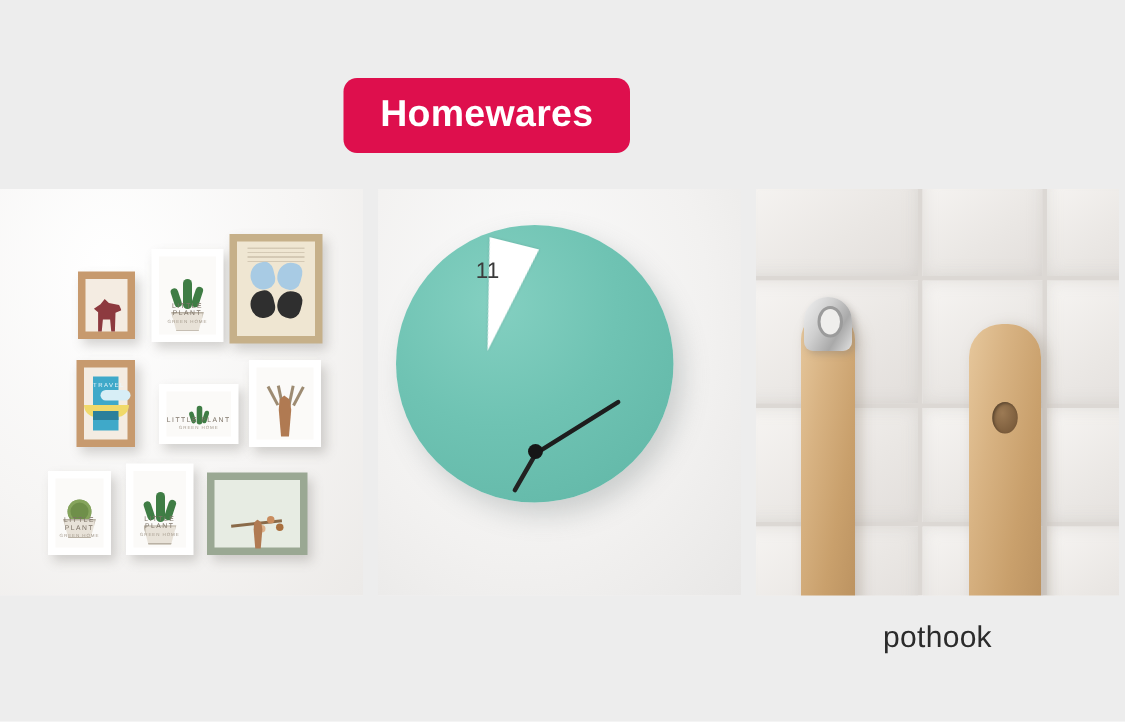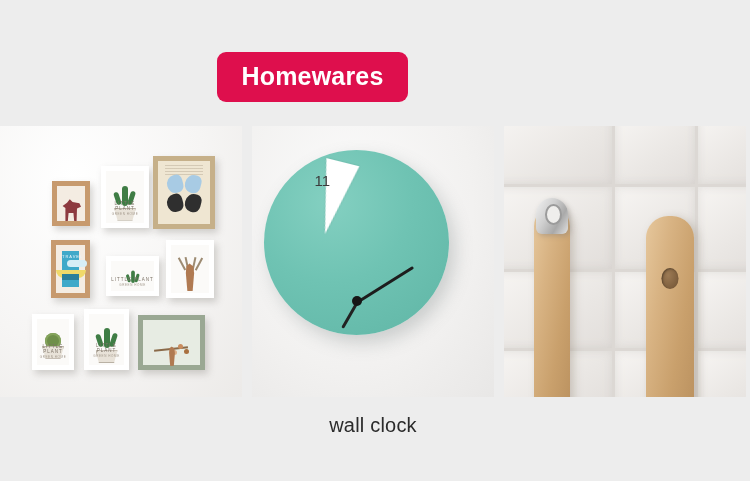--- a/index.html
+++ b/index.html
@@ -21,21 +21,21 @@
     height: 481px;
     background: #ededed;
     box-sizing: border-box;
     padding-top: 8px;
   }
 
   
   .badge-row {
     position: absolute;
     top: 52px;
-    left: 4px;
+    left: 16px;
     width: 617px;
     text-align: center;
   }
   .badge {
     display: inline-block;
     background: #de0f4d;
     color: #ffffff;
     font-size: 25px;
     font-weight: bold;
     letter-spacing: 0.2px;
@@ -235,23 +235,23 @@
     width: 0; height: 0;
     border-left: 17px solid transparent;
     border-right: 17px solid transparent;
     border-top: 74px solid #ffffff;
     transform: rotate(14deg);
     transform-origin: 50% 100%;
     filter: drop-shadow(0 0 1px rgba(0,0,0,0.12));
   }
   .clock-hour-num {
     position:absolute;
-    left: 32px; top: 22px;
+    left: 44px; top: 22px;
     width: 34px;
-    text-align:right;
+    text-align:center;
     font-size: 15px;
     color: #3b3b3b;
     font-family: "Liberation Sans", sans-serif;
   }
   .clock-hand {
     position:absolute;
     left: 92px; top: 86px;
     width: 2.5px; height: 66px;
     background: #1d1d1d;
     transform-origin: 50% 100%;
@@ -452,21 +452,20 @@
         <div class="clock-scene">
           <div class="clock-face">
             <div class="clock-wedge"></div>
             <div class="clock-hour-num">11</div>
             <div class="clock-hand short"></div>
             <div class="clock-hand"></div>
             <div class="clock-pin"></div>
           </div>
         </div>
       </div>
-      <div class="caption">wall clock</div>
     </div>
 
     <div class="product">
       <div class="thumb">
         <div class="tile-scene">
 
           <div class="tile" style="left:-10px;  top:-10px; width:118px; height:68px;"></div>
           <div class="tile" style="left:111px; top:-10px; width:80px;  height:68px;"></div>
           <div class="tile" style="left:194px; top:-10px; width:70px;  height:68px;"></div>
           <div class="tile" style="left:-10px;  top:61px;  width:118px; height:82px;"></div>
@@ -489,16 +488,17 @@
           <div class="metal-loop">
             <div class="cap"></div>
             <div class="ring"></div>
           </div>
 
           <div class="handle right">
             <div class="hole"></div>
           </div>
         </div>
       </div>
+      <div class="caption">pothook</div>
     </div>
 
   </div>
 </div>
 
 </body></html>

